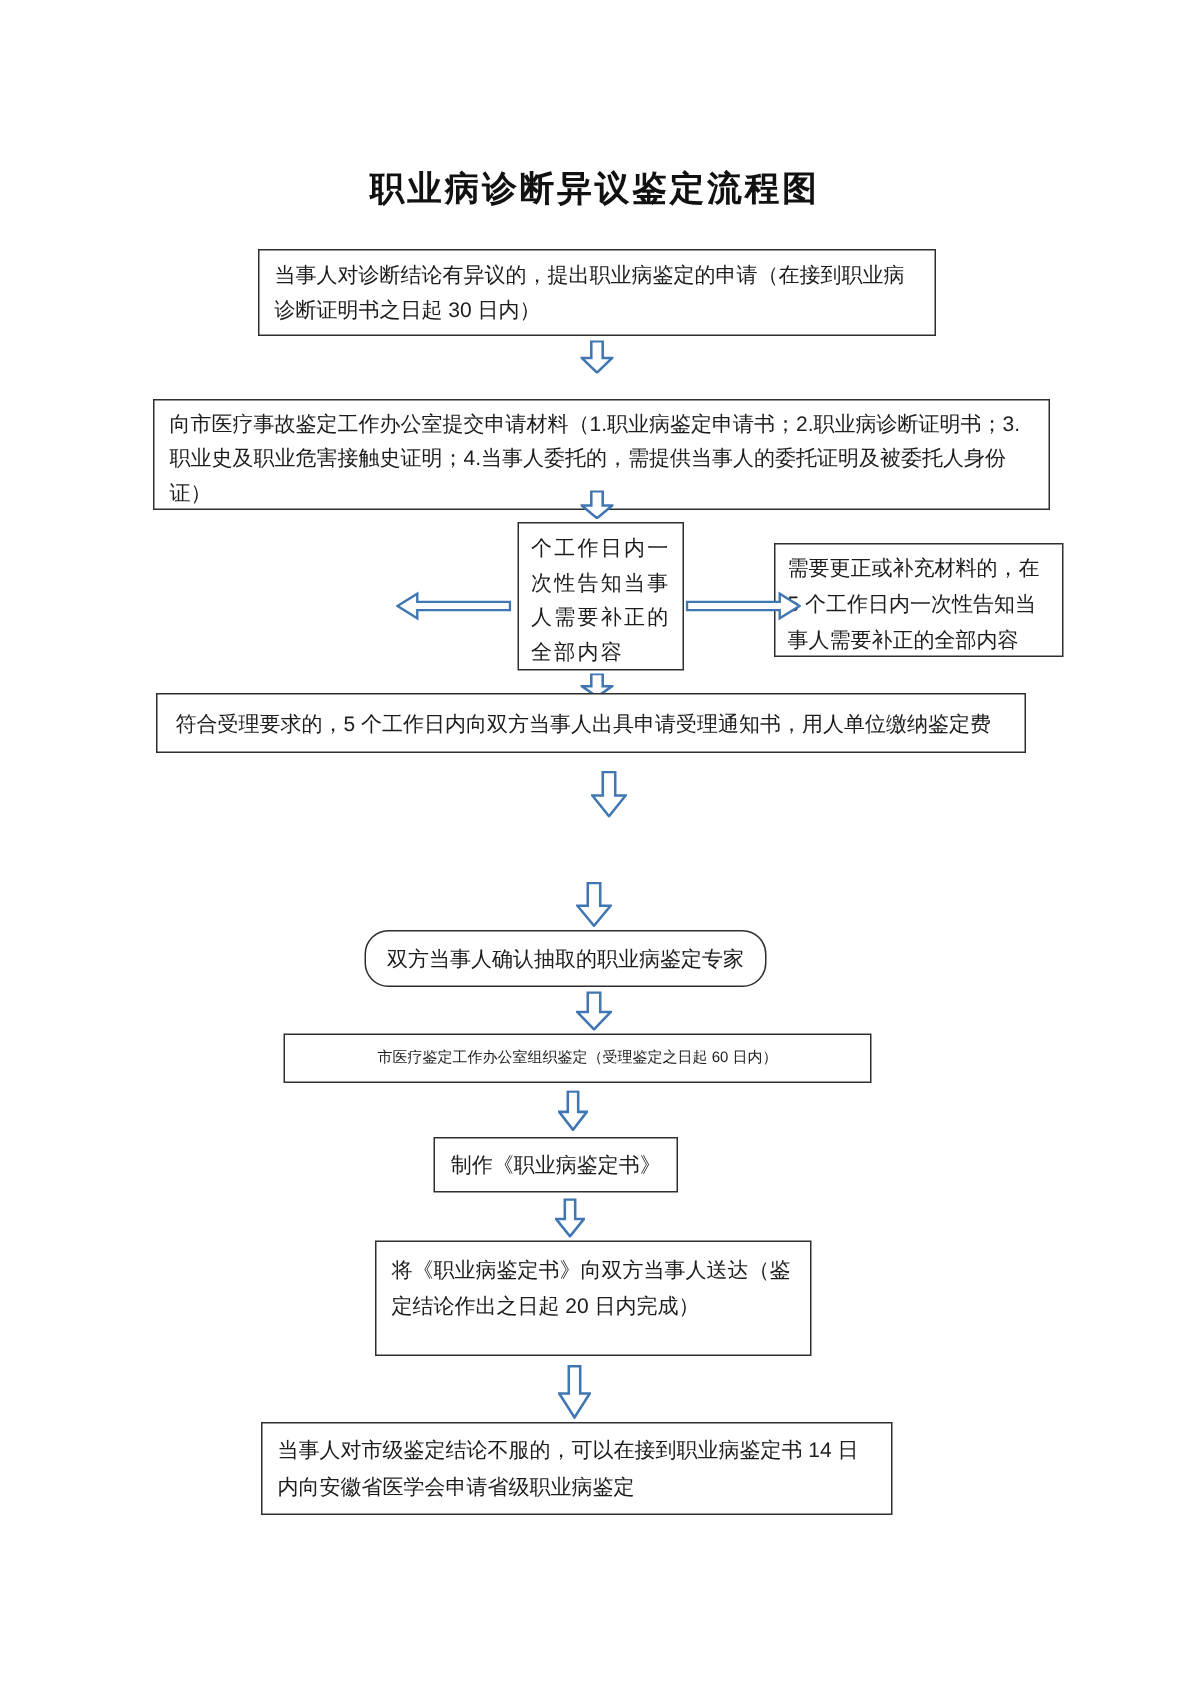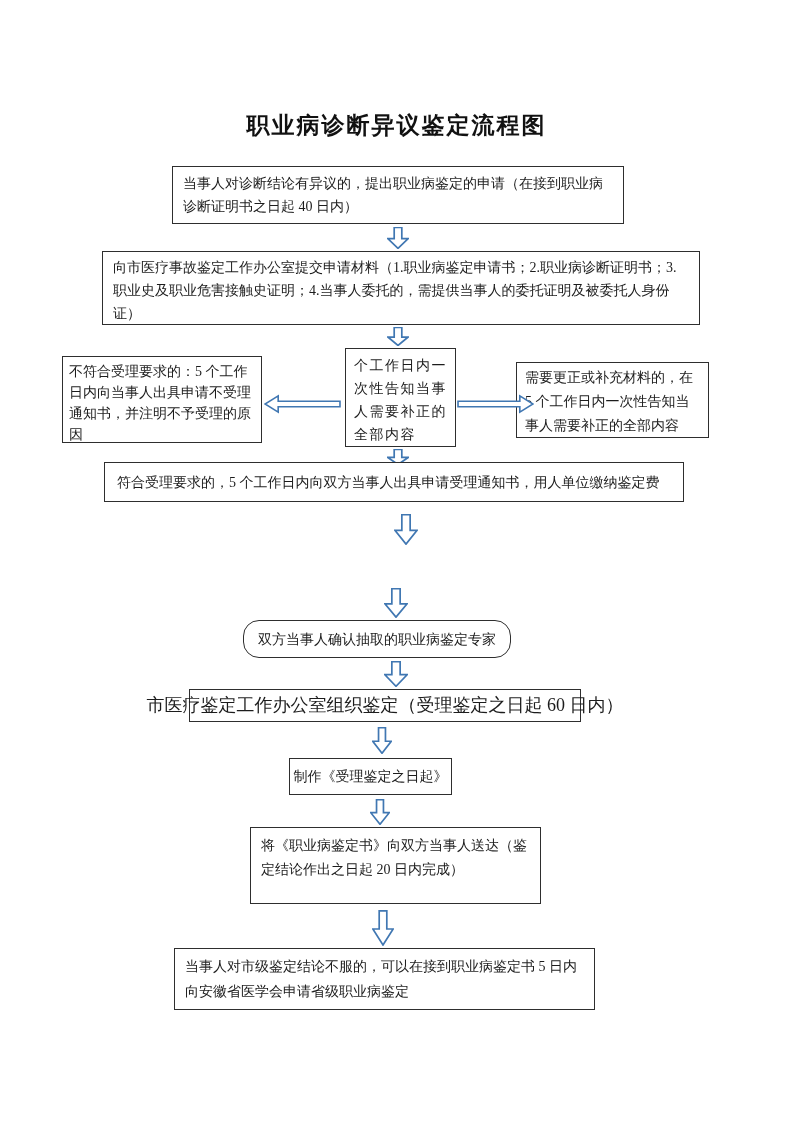--- a/index.html
+++ b/index.html
@@ -1,21 +1,21 @@
 <!DOCTYPE html>
 <html><head>
 <meta charset="utf-8">
 <style>
   html, body { margin: 0; padding: 0; background: #ffffff; }
   .page {
     position: relative;
     width: 793px;
     height: 1122px;
     background: #ffffff;
-    font-family: Liberation Serif, serif;
+    font-family: Liberation Sans, sans-serif;
     color: #1c1c1c;
     overflow: hidden;
   }
   .title {
     position: absolute;
     left: 0; top: 110px; width: 793px;
     text-align: center;
     font-size: 23px;
     font-weight: bold;
     letter-spacing: 2px;
@@ -29,59 +29,58 @@
     background: #ffffff;
     font-size: 14px;
     line-height: 23px;
     padding: 5px 10px;
     text-align: left;
   }
   .center-v { display: flex; align-items: center; }
   .center-h { justify-content: center; text-align: center; }
 
   .n1 { left: 172px; top: 166px; width: 452px; height: 58px; }
-  .n2 { left: 102px; top: 251px; width: 598px; height: 74px; padding-top: 4px; }
+  .n2 { left: 102px; top: 266px; width: 598px; height: 74px; padding-top: 4px; }
   .nl { left: 62px;  top: 356px; width: 200px; height: 87px; line-height: 21px; padding: 4px 6px; }
   .nc { left: 345px; top: 348px; width: 111px; height: 99px; text-align: justify; text-justify: inter-ideograph; letter-spacing: 1.5px; line-height: 23px; padding: 5px 8px; }
   .nr { left: 516px; top: 362px; width: 193px; height: 76px; line-height: 24px; padding: 3px 8px; }
   .n3 { left: 104px; top: 462px; width: 580px; height: 40px; padding: 0 12px; white-space: nowrap; }
   .n4 { left: 189px; top: 548px; width: 392px; height: 37px; padding: 0 4px; white-space: nowrap; }
   .n5 { left: 243px; top: 620px; width: 268px; height: 38px; padding: 0 4px; white-space: nowrap; border-radius: 16px; }
-  .n6 { left: 189px; top: 689px; width: 392px; height: 33px; padding: 0 4px; white-space: nowrap; font-size: 18px; }
+  .n6 { left: 189px; top: 689px; width: 392px; height: 33px; padding: 0 4px; white-space: nowrap; font-size: 10px; }
   .n7 { left: 289px; top: 758px; width: 163px; height: 37px; padding: 0 4px; white-space: nowrap; }
   .n8 { left: 230px; top: 827px; width: 291px; height: 77px; padding-top: 6px; line-height: 24px; margin-left: 20px; }
   .n9 { left: 174px; top: 948px; width: 421px; height: 62px; padding-top: 5px; line-height: 25px; }
 
   .arrow { position: absolute; }
   .arrow svg { display: block; width: 100%; height: 100%; }
 </style>
 </head>
 <body>
 
 <div class="page">
 
   <h1 class="title">职业病诊断异议鉴定流程图</h1>
 
-  <div class="node n1">当事人对诊断结论有异议的，提出职业病鉴定的申请（在接到职业病诊断证明书之日起 40 日内）</div>
+  <div class="node n1">当事人对诊断结论有异议的，提出职业病鉴定的申请（在接到职业病诊断证明书之日起 30 日内）</div>
 
   <div class="arrow" style="left:387px; top:227px; width:22px; height:22px;">
     <svg viewBox="0 0 26 36" preserveAspectRatio="none">
         <polygon points="8.5,0.8 17.5,0.8 17.5,19 25,19 13,35 1,19 8.5,19" fill="#ffffff" stroke="#4077b2" stroke-width="1.7" vector-effect="non-scaling-stroke"></polygon>
       </svg>
   </div>
 
   <div class="node n2">向市医疗事故鉴定工作办公室提交申请材料（1.职业病鉴定申请书；2.职业病诊断证明书；3.职业史及职业危害接触史证明；4.当事人委托的，需提供当事人的委托证明及被委托人身份证）</div>
 
   <div class="arrow" style="left:387px; top:327px; width:22px; height:19px;">
     <svg viewBox="0 0 26 36" preserveAspectRatio="none">
         <polygon points="8.5,0.8 17.5,0.8 17.5,19 25,19 13,35 1,19 8.5,19" fill="#ffffff" stroke="#4077b2" stroke-width="1.7" vector-effect="non-scaling-stroke"></polygon>
       </svg>
   </div>
 
-  <div class="node nl">不符合受理要求的：5 个工作日内向当事人出具申请不受理通知书，并注明不予受理的原因</div>
   <div class="node nc">个工作日内一次性告知当事人需要补正的全部内容</div>
   <div class="node nr">需要更正或补充材料的，在 5 个工作日内一次性告知当事人需要补正的全部内容</div>
 
   <div class="arrow" style="left:264px; top:394px; width:77px; height:20px;">
     <svg viewBox="0 0 76 22" preserveAspectRatio="none">
         <polygon points="75,8 14,8 14,2 1,11 14,20 14,14 75,14" fill="#ffffff" stroke="#4077b2" stroke-width="1.6" vector-effect="non-scaling-stroke"></polygon>
       </svg>
   </div>
   <div class="arrow" style="left:457px; top:394px; width:77px; height:20px;">
     <svg viewBox="0 0 76 22" preserveAspectRatio="none">
@@ -119,31 +118,31 @@
   </div>
 
   <div class="node n6 center-v center-h">市医疗鉴定工作办公室组织鉴定（受理鉴定之日起 60 日内）</div>
 
   <div class="arrow" style="left:372px; top:727px; width:20px; height:27px;">
     <svg viewBox="0 0 26 36" preserveAspectRatio="none">
         <polygon points="8.5,0.8 17.5,0.8 17.5,19 25,19 13,35 1,19 8.5,19" fill="#ffffff" stroke="#4077b2" stroke-width="1.7" vector-effect="non-scaling-stroke"></polygon>
       </svg>
   </div>
 
-  <div class="node n7 center-v center-h">制作《受理鉴定之日起》</div>
+  <div class="node n7 center-v center-h">制作《职业病鉴定书》</div>
 
   <div class="arrow" style="left:370px; top:799px; width:20px; height:26px;">
     <svg viewBox="0 0 26 36" preserveAspectRatio="none">
         <polygon points="8.5,0.8 17.5,0.8 17.5,19 25,19 13,35 1,19 8.5,19" fill="#ffffff" stroke="#4077b2" stroke-width="1.7" vector-effect="non-scaling-stroke"></polygon>
       </svg>
   </div>
 
   <div class="node n8">将《职业病鉴定书》向双方当事人送达（鉴定结论作出之日起 20 日内完成）</div>
 
   <div class="arrow" style="left:372px; top:910px; width:22px; height:36px;">
     <svg viewBox="0 0 26 36" preserveAspectRatio="none">
         <polygon points="8.5,0.8 17.5,0.8 17.5,19 25,19 13,35 1,19 8.5,19" fill="#ffffff" stroke="#4077b2" stroke-width="1.7" vector-effect="non-scaling-stroke"></polygon>
       </svg>
   </div>
 
-  <div class="node n9">当事人对市级鉴定结论不服的，可以在接到职业病鉴定书 5 日内向安徽省医学会申请省级职业病鉴定</div>
+  <div class="node n9">当事人对市级鉴定结论不服的，可以在接到职业病鉴定书 14 日内向安徽省医学会申请省级职业病鉴定</div>
 
 </div>
 
 </body></html>

